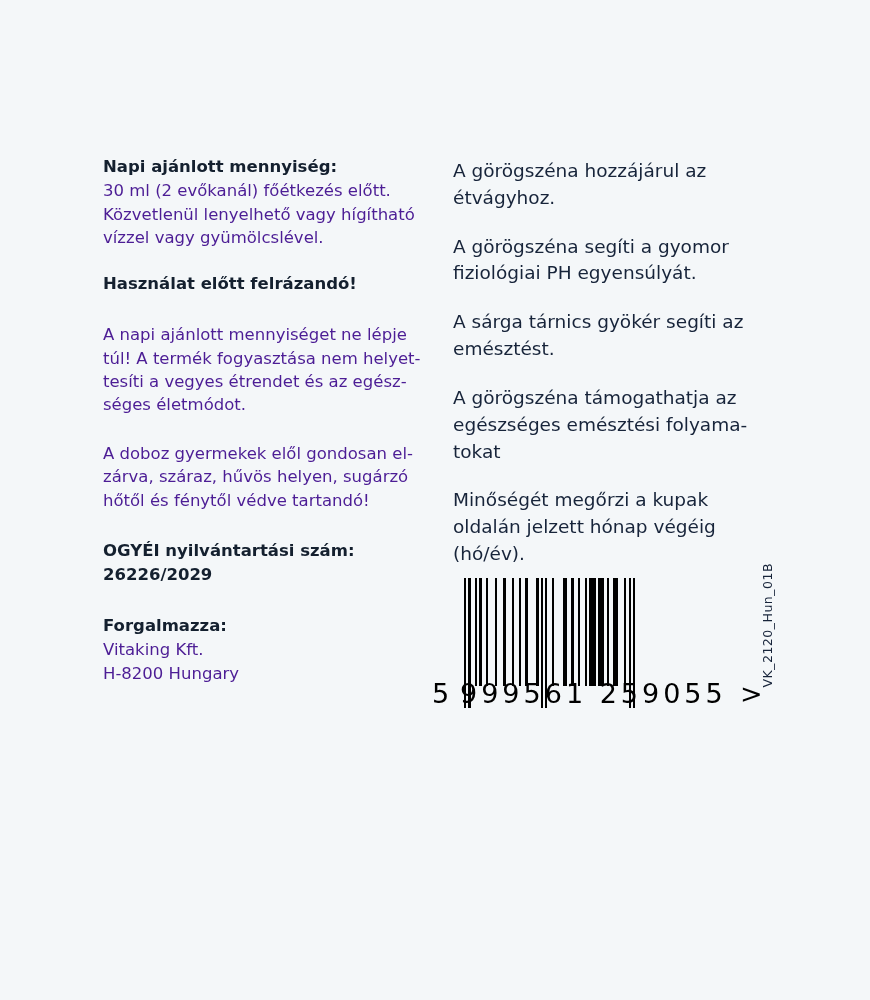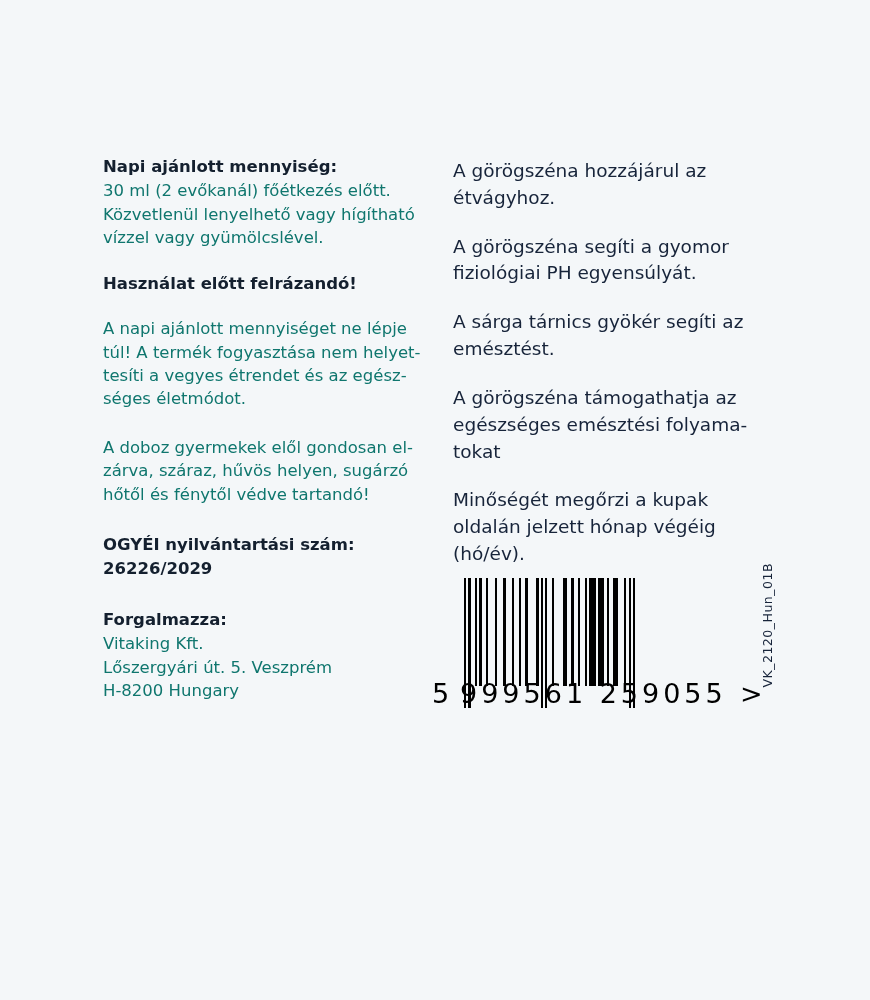--- a/index.html
+++ b/index.html
@@ -43,36 +43,36 @@
   .heading {
     font-weight: bold;
     font-size: 16.5px;
     line-height: 1.42;
     color: #14202f;
     margin: 0 0 1px 0;
   }
   .para {
     font-size: 16.5px;
     line-height: 1.42;
-    color: #0f766e;
+    color: #4c1d95;
     margin: 0;
   }
   .para-line { display: block; white-space: pre; }
 
   .right-para {
     font-size: 18.5px;
     line-height: 1.45;
     color: #17243a;
     margin: 0 0 22px 0;
   }
   .right-para:last-of-type { margin-bottom: 0; }
 
   
   .blk-dose { margin-bottom: 22px; }
-  .blk-shake { margin-bottom: 22px; }
+  .blk-shake { margin-bottom: 28px; }
   .blk-warn { margin-bottom: 25px; }
   .blk-store { margin-bottom: 27px; }
   .blk-reg { margin-bottom: 27px; }
 
   
   .barcode-area {
     position: absolute;
     left: 432px;
     top: 578px;
     width: 345px;
@@ -159,21 +159,20 @@
 
     <div class="blk blk-reg">
       <p class="heading">OGYÉI nyilvántartási szám:</p>
       <p class="heading">26226/2029</p>
     </div>
 
     <div class="blk">
       <p class="heading">Forgalmazza:</p>
       <p class="para">
         <span class="para-line">Vitaking Kft.</span>
-        <span class="para-line">Lőszergyári út. 5. Veszprém</span>
         <span class="para-line">H-8200 Hungary</span>
       </p>
     </div>
 
   </div>
 
   <div class="col-right">
 
     <p class="right-para">
       <span class="para-line">A görögszéna hozzájárul az</span>

